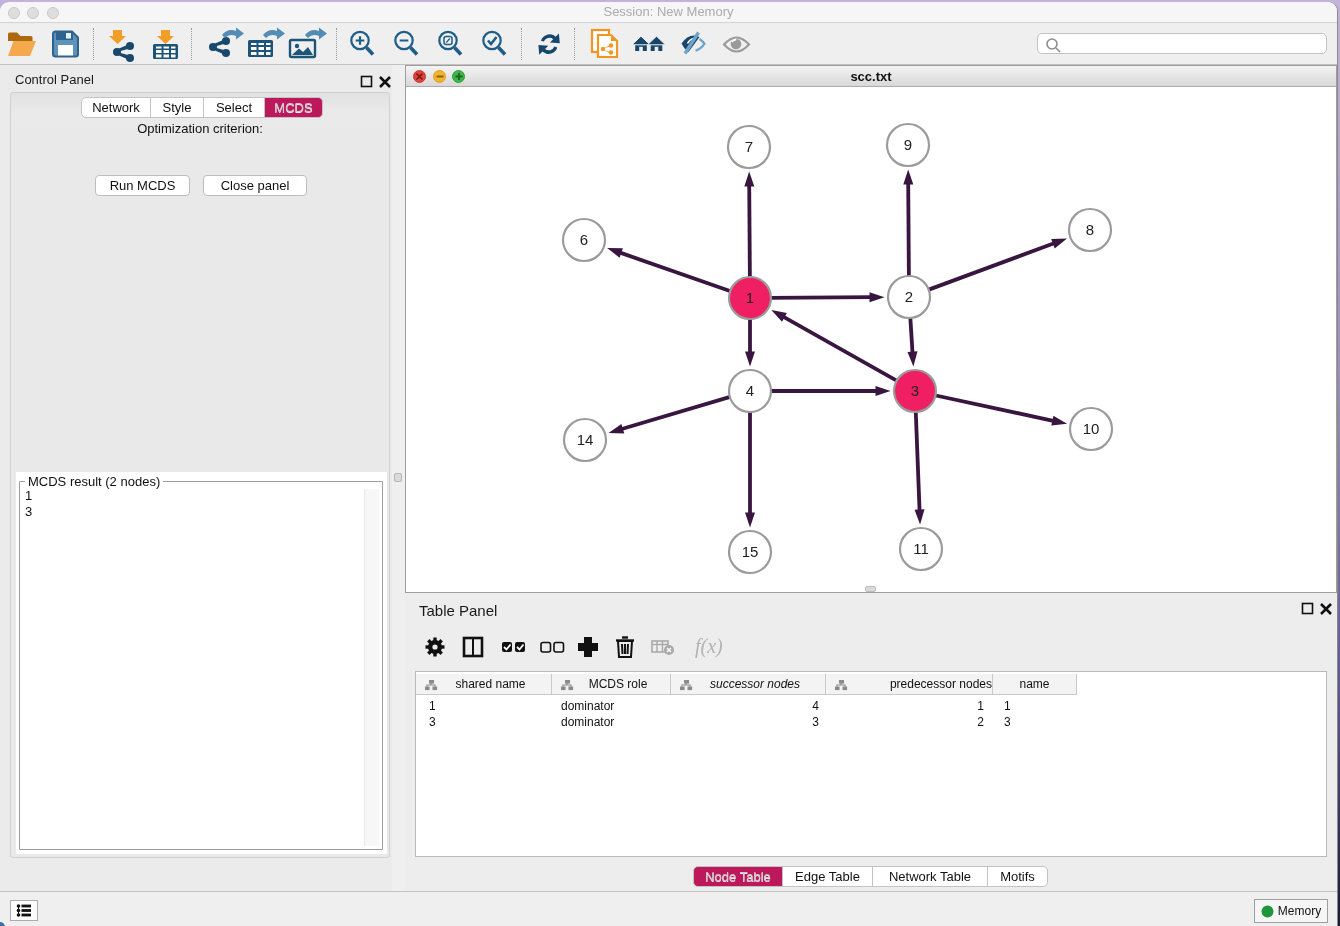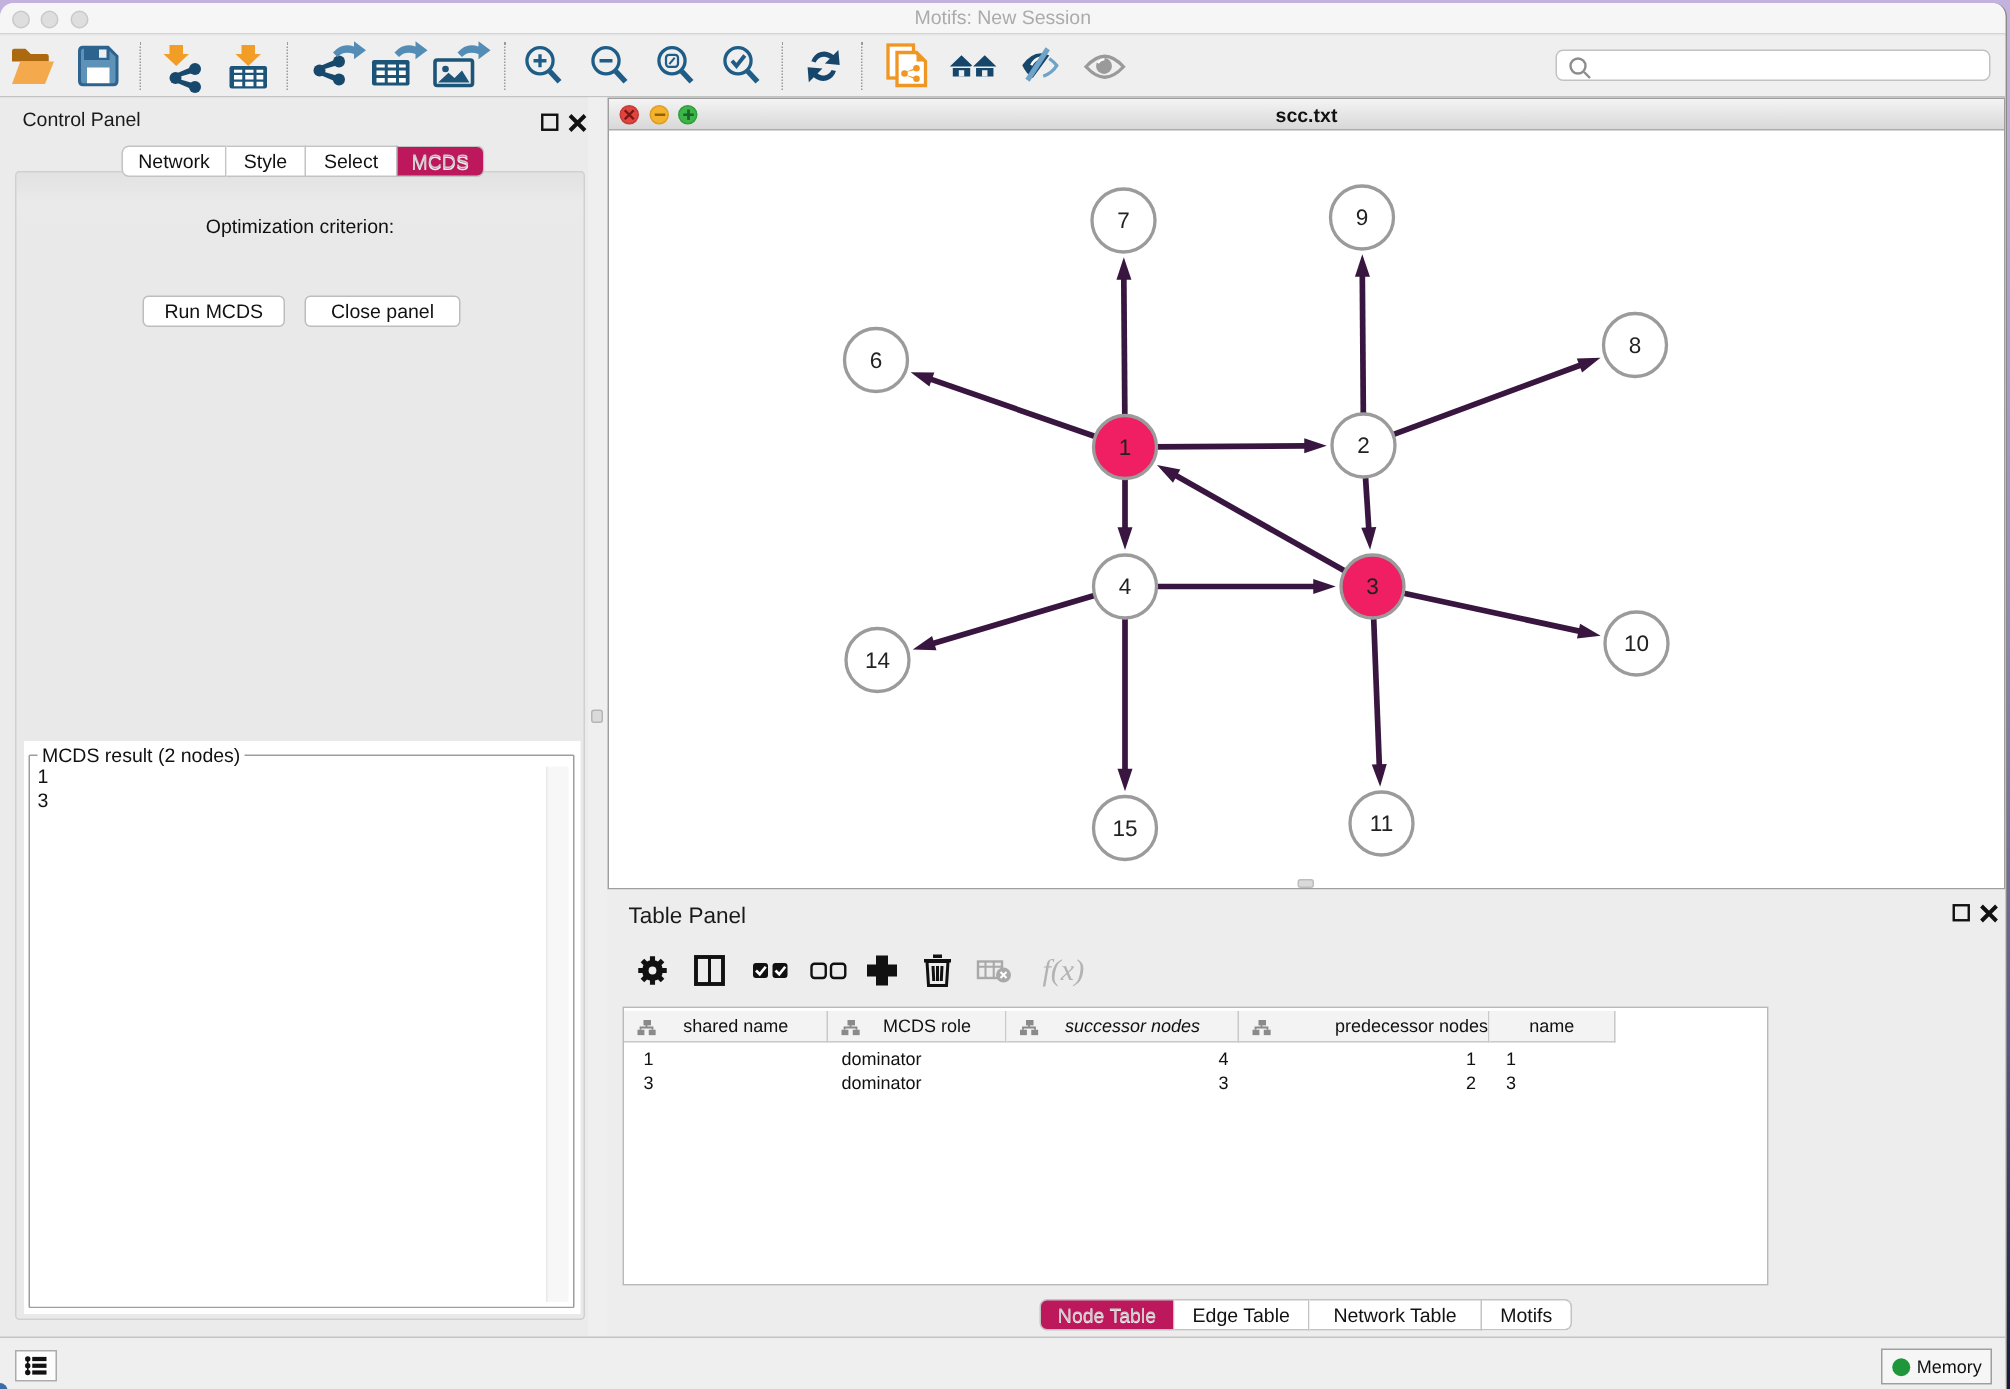--- a/index.html
+++ b/index.html
@@ -26,21 +26,21 @@
 .vsplit { position:absolute; left:392px; top:0; width:13px; height:828px; background:#efefef; }
 .vgrip { position:absolute; left:2px; top:408px; width:8px; height:9px; background:#dadada;
   border:1px solid #b5b5b5; border-radius:2px; }
 
 .segbar { position:absolute; display:flex; height:21px; font-size:13px; z-index:2; }
 .seg { border:1px solid #c3c3c3; border-left:none; background:#fff; color:#111;
   display:flex; align-items:center; justify-content:center; }
 .seg.first { border-left:1px solid #c3c3c3; border-radius:5px 0 0 5px; }
 .seg.last { border-radius:0 5px 5px 0; }
 .seg.off { background:#be185d; color:#ccc; text-shadow:0 1px 0 #eee; }
-.cp-content { position:absolute; left:10px; top:49px; width:380px; height:766px;
+.cp-content { position:absolute; left:10px; top:27px; width:380px; height:766px;
   background:linear-gradient(180deg,#e2e2e2,#eaeaea 20px,#e9e9e9 40px); border:1px solid #d0d0d0; border-radius:3px; }
 .opt-label { position:absolute; left:0; top:28px; width:100%; text-align:center; font-size:13px; color:#111; }
 .selbox { position:absolute; left:34px; top:49px; width:312px; height:22px; background:#fff;
   border:1px solid #b5b5b5; border-radius:4px; font-size:13px; color:#111; line-height:21px; padding-left:13px; }
 .btn { position:absolute; height:21px; background:#fff; border:1px solid #bdbdbd; border-radius:4px;
   font-size:13px; color:#111; text-align:center; line-height:19px; }
 .fieldwrap { position:absolute; left:5px; top:379px; width:371px; height:382px; background:#fff; }
 .fieldset { position:absolute; left:3px; top:9px; width:364px; height:369px;
   border:1px solid #9d9d9d; border-radius:1px; }
 .fs-legend { position:absolute; left:5px; top:-8px; background:#fff; padding:0 3px;
@@ -54,21 +54,21 @@
   border:1px solid #9e9e9e; background:#fff; }
 .nw-titlebar { position:absolute; left:0; top:0; width:100%; height:21px;
   background:linear-gradient(180deg,#f4f4f4,#d8d8d8); border-bottom:1px solid #acacac; }
 .nw-title { position:absolute; top:3px; width:100%; text-align:center; font-size:13px; font-weight:bold; color:#111; }
 .nwtl { position:absolute; top:4px; width:13px; height:13px; border-radius:50%; }
 .hgrip { position:absolute; left:459px; top:520px; width:11px; height:6px; background:#dadada;
   border:1px solid #bdbdbd; border-radius:2px; }
 
 .tpanel { position:absolute; left:405px; top:528px; width:932px; height:298px; background:#ededed; }
 .tp-title { position:absolute; left:14px; top:9px; font-size:15px; color:#1a1a1a; }
-.tablebox { position:absolute; left:10px; top:78px; width:764px; height:186px; background:#fff;
+.tablebox { position:absolute; left:10px; top:78px; width:912px; height:186px; background:#fff;
   border:1px solid #b9b9b9; }
 .thead { position:absolute; top:2px; height:21px; display:flex; align-items:center; justify-content:center; background:#f3f3f3;
   border-right:1px solid #c9c9c9; border-bottom:1px solid #c9c9c9; font-size:12px; color:#111; }
 .thtxt { padding-left:14px; } .thtxt2 { }
 .trow { position:absolute; font-size:12px; color:#111; height:16px; line-height:16px; }
 
 .statusbar { position:absolute; left:0; top:889px; width:100%; height:35px; background:#efefef;
   border-top:1px solid #c3c3c3; }
 .listbtn { position:absolute; left:10px; top:8px; width:28px; height:21px; background:#fcfcfc;
   border:1px solid #ababab; }
@@ -76,21 +76,21 @@
   border:1px solid #9f9f9f; font-size:12px; color:#111; display:flex; align-items:center; justify-content:center; gap:4px; }
 svg { display:block; }
 </style>
 </head>
 <body>
 <div class="window">
   <div class="titlebar">
     <div class="tl" style="left:8px"></div>
     <div class="tl" style="left:27px"></div>
     <div class="tl" style="left:47px"></div>
-    <div class="title-text">Motifs: New Session</div>
+    <div class="title-text">Session: New Memory</div>
   </div>
   <div class="toolbar">
   <svg width="1337" height="41" viewBox="0 0 1337 41" style="position:absolute;left:0;top:-1px">
 
     <path d="M8 15 L8 11 Q8 9.5 9.5 9.5 L17 9.5 L20.5 13 L31 13 Q32.5 13 32.5 14.5 L32.5 18 L8 18 Z" fill="#ad690f"></path>
     <path d="M8 33 L13.5 18 L36 18 L30 33 Z" fill="#f4a94c"></path>
 
     <path d="M53 11 Q53 8.5 55.5 8.5 L72 8.5 L78 14.5 L78 31 Q78 33.5 75.5 33.5 L55.5 33.5 Q53 33.5 53 31 Z" fill="#5e92b7"></path>
     <path d="M56 8.5 L56 17 L73 17 L73 8.9 L72 8.5 L56 8.5 Z" fill="#2d648f"></path>
     <rect x="66" y="10" width="5" height="5.5" fill="#e9f1f6"></rect>

